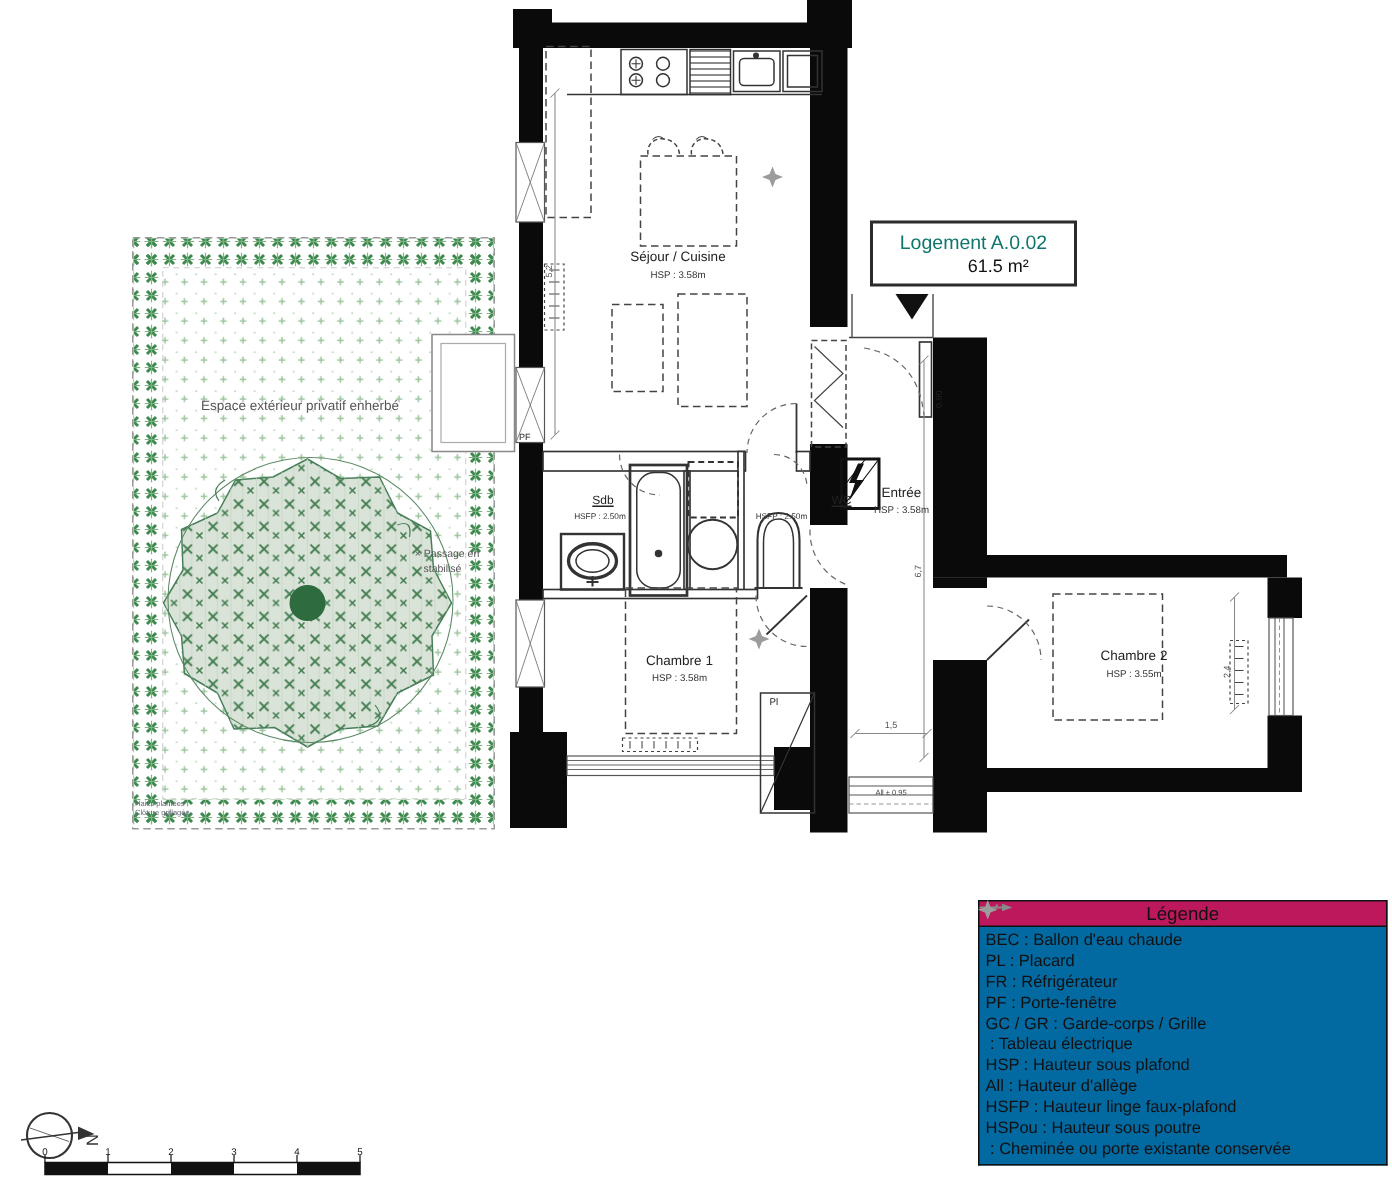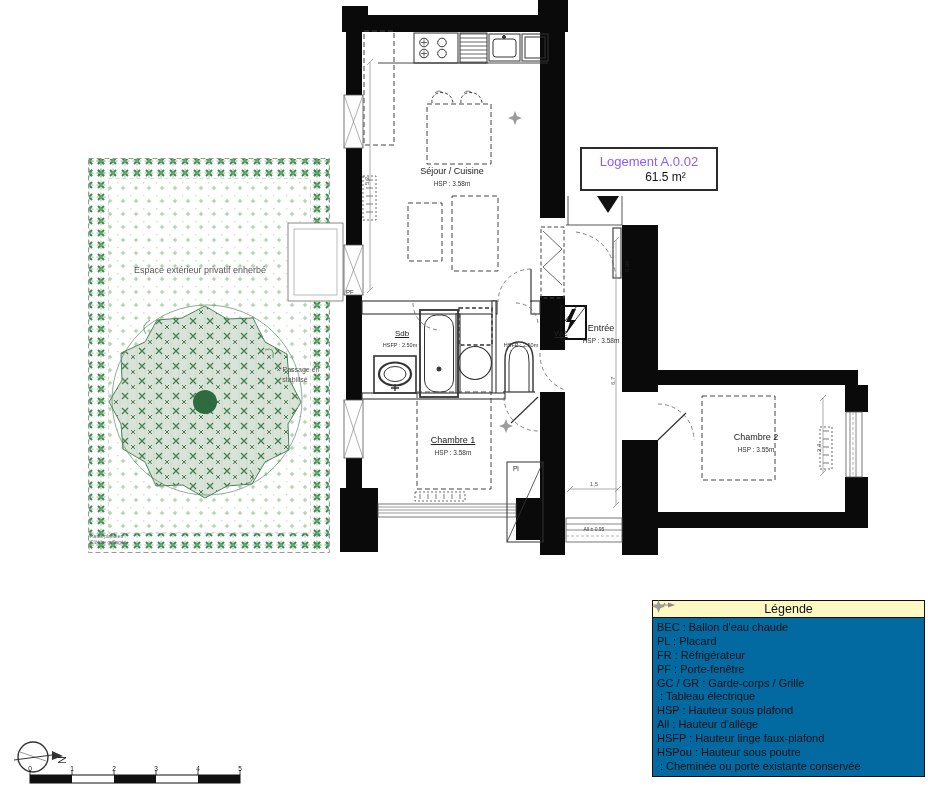--- a/index.html
+++ b/index.html
@@ -9,25 +9,25 @@
   .lbl{position:absolute;white-space:nowrap;color:#222;line-height:1.1;}
   .ctr{transform:translateX(-50%);text-align:center;}
   .rot{transform:rotate(-90deg);transform-origin:0 0;}
   .f9{font-size:9px;} .f8{font-size:8px;text-decoration:underline;} .f7{font-size:7px;} .f65{font-size:6.5px;}
   .f6{font-size:6px;} .f55{font-size:5.5px;} .f5{font-size:5px;}
   .sub{color:#333;}
   
   .titlebox{position:absolute;left:580px;top:147px;width:138px;height:44px;
     background:#fff;border:2px solid #2b2b2b;box-sizing:border-box;
     display:flex;flex-direction:column;align-items:center;justify-content:center;}
-  .titlebox .t1{font-size:13px;color:#8b5cf6;}
+  .titlebox .t1{font-size:13px;color:#0f766e;}
   .titlebox .t2{font-size:12px;color:#111;margin-top:1px;margin-left:33px;}
   
   .legend{position:absolute;left:652px;top:600px;width:273px;box-sizing:border-box;}
-  .legend .hdr{border:1.5px solid #111;background:#fef9c3;text-align:center;
+  .legend .hdr{border:1.5px solid #111;background:#be185d;text-align:center;
     font-size:12.5px;padding:1px 0;color:#111;}
   .legend .body{border:1.5px solid #111;border-top:none;background:#0369a1;
     padding:2px 3px 3px 4px;}
   .lg-row{font-size:11px;color:#111;height:13.9px;display:flex;align-items:center;gap:3px;}
   .lg-icon{display:inline-flex;align-items:center;}
   
   .tick{position:absolute;font-size:6.5px;color:#111;transform:translateX(-50%);}
 </style>
 </head>
 <body>
@@ -287,21 +287,21 @@
 
 <div class="lbl ctr f8" style="left:402px;top:330px;">Sdb</div>
 <div class="lbl ctr f55 sub" style="left:400px;top:342px;">HSFP : 2.50m</div>
 
 <div class="lbl ctr f8" style="left:520px;top:330px;margin-left:41px;">WC</div>
 <div class="lbl ctr f55 sub" style="left:521px;top:342px;">HSFP : 2.50m</div>
 
 <div class="lbl ctr f9" style="left:601px;top:324px;">Entrée</div>
 <div class="lbl ctr f65 sub" style="left:601px;top:337px;">HSP : 3.58m</div>
 
-<div class="lbl ctr f9" style="left:453px;top:436px;text-decoration:underline;">Chambre 1</div>
+<div class="lbl ctr f9" style="left:453px;top:436px;">Chambre 1</div>
 <div class="lbl ctr f65 sub" style="left:453px;top:449px;">HSP : 3.58m</div>
 
 <div class="lbl ctr f9" style="left:756px;top:433px;">Chambre 2</div>
 <div class="lbl ctr f65 sub" style="left:756px;top:446px;">HSP : 3.55m</div>
 
 <div class="lbl f65" style="left:513px;top:465px;">Pl</div>
 <div class="lbl f6" style="left:346px;top:289px;">PF</div>
 <div class="lbl f6 rot" style="left:624px;top:272px;">0.90</div>
 <div class="lbl f5 ctr" style="left:594px;top:527px;color:#444;">All ± 0.95</div>
 <div class="lbl f6 rot" style="left:364px;top:185px;color:#555;">5,2</div>

